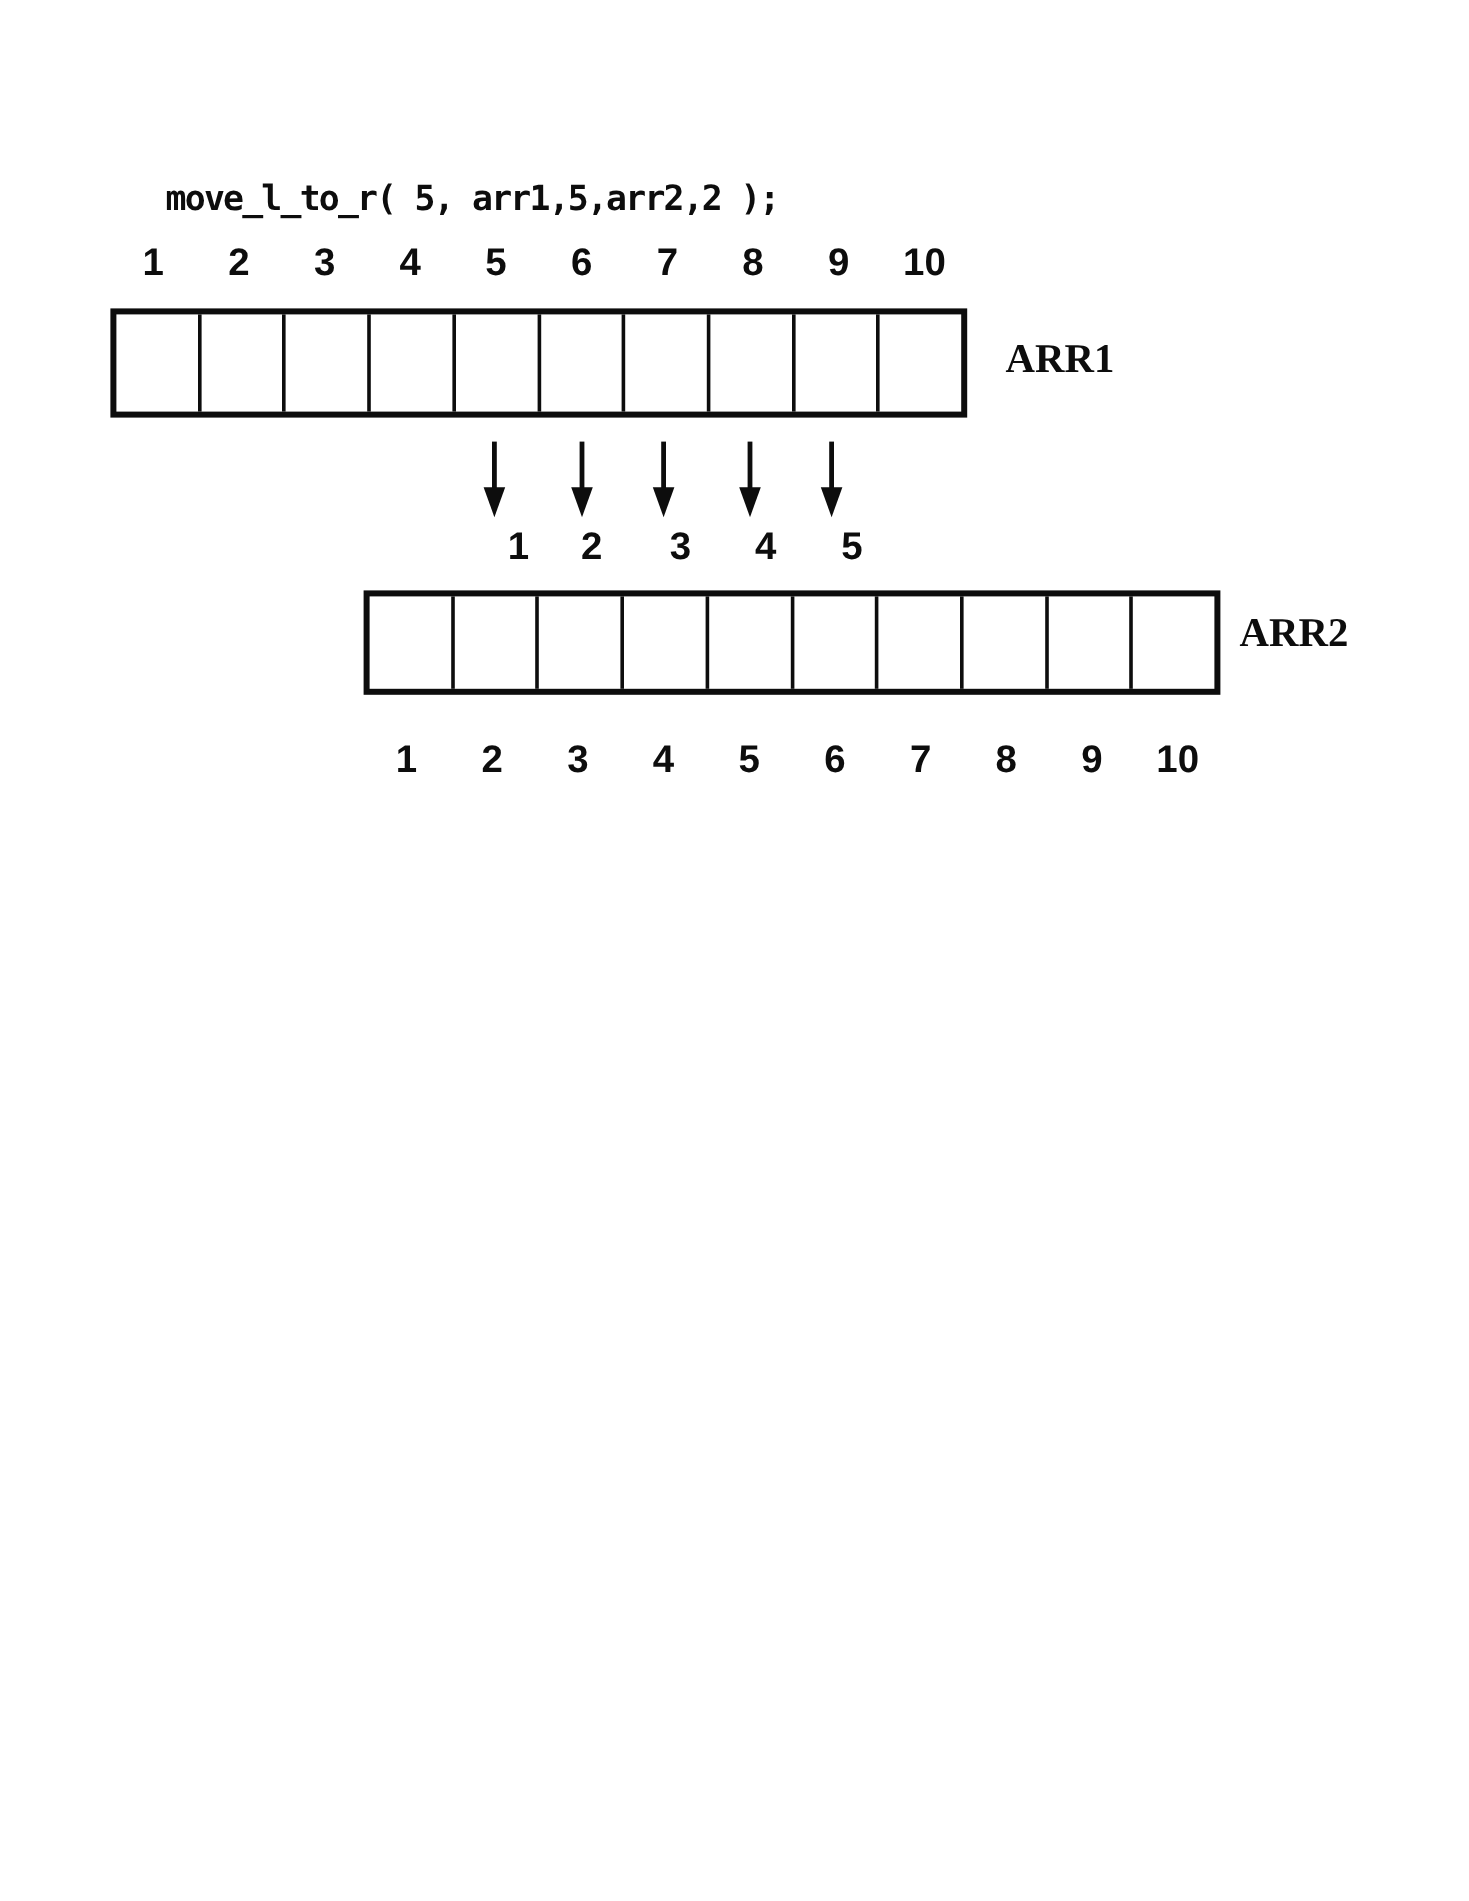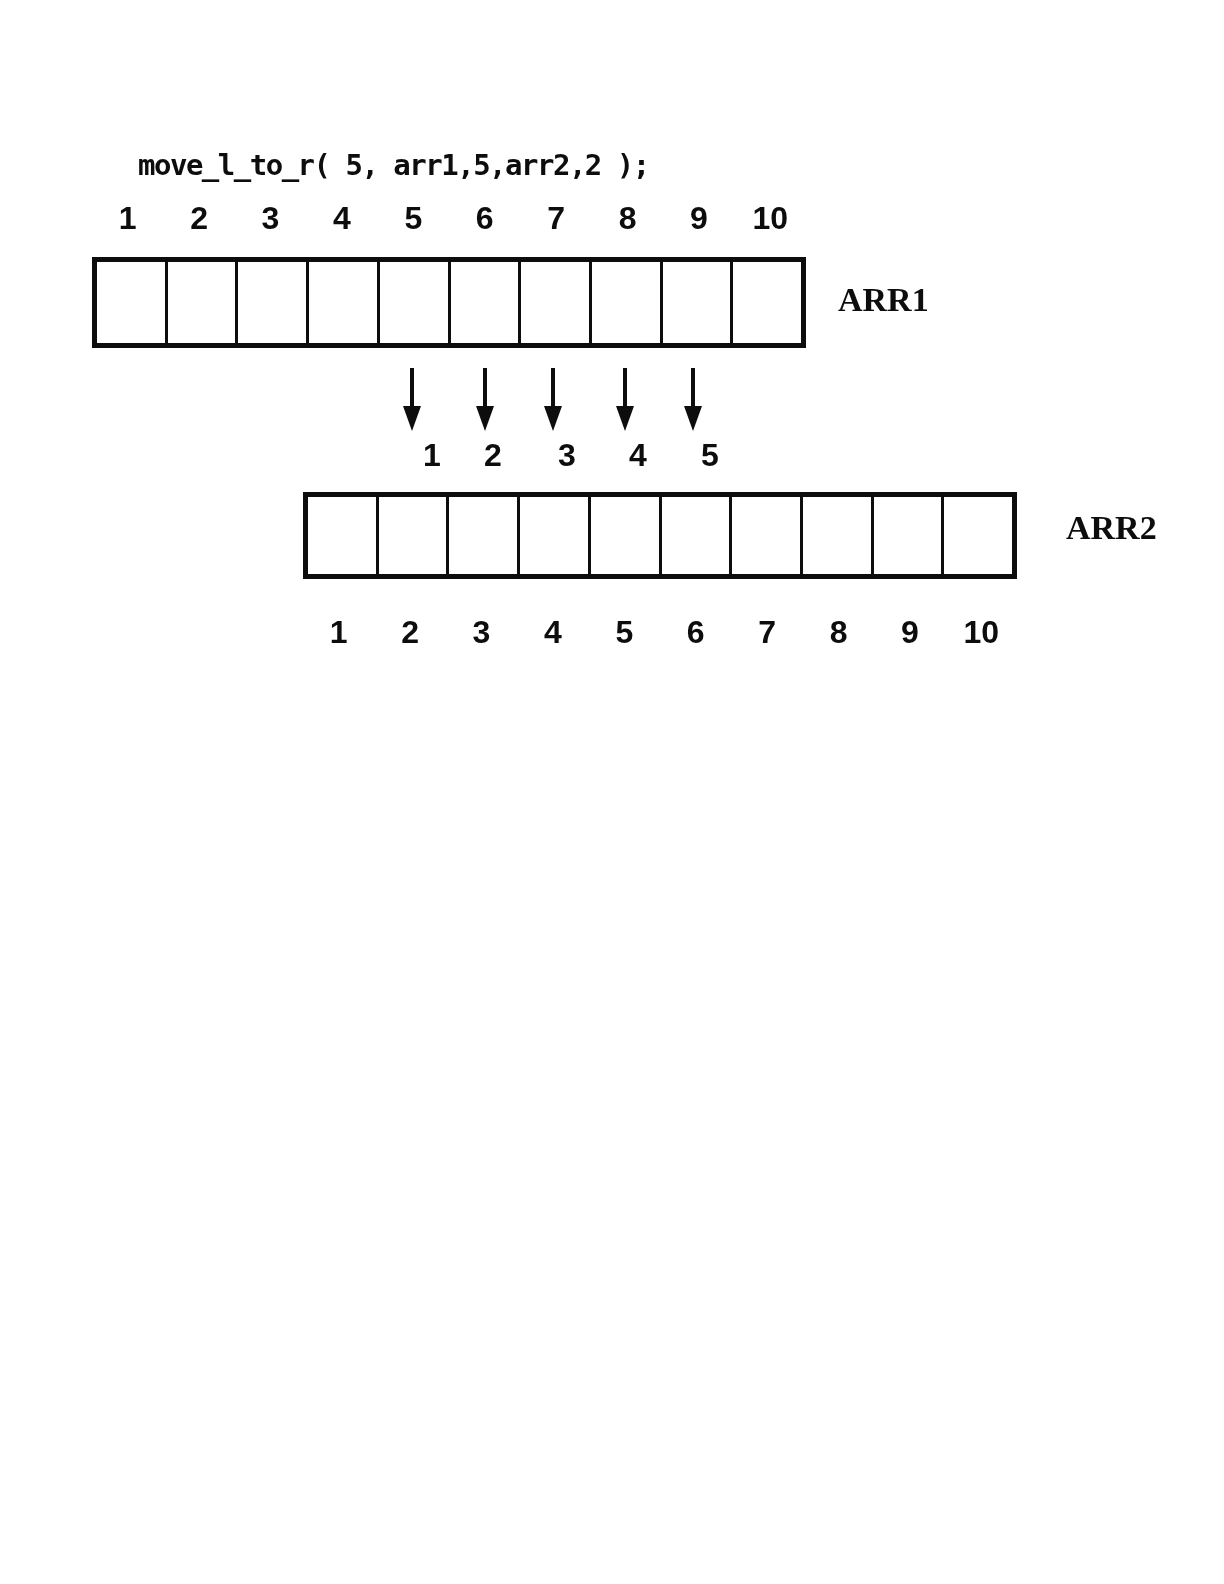--- a/index.html
+++ b/index.html
@@ -62,21 +62,21 @@
 
   .arr-label {
     position: absolute;
     font-family: Liberation Serif, serif;
     font-weight: 700;
     font-size: 34px;
     line-height: 36px;
     color: #0d0d0d;
   }
   .arr1-label { left: 838px;  top: 282px; }
-  .arr2-label { left: 1066px; top: 510px; text-align: center; }
+  .arr2-label { left: 1033px; top: 510px; text-align: center; }
 
   .arrow {
     position: absolute;
     top: 368px;
     width: 18px;
     height: 63px;
   }
   .arrow .shaft {
     position: absolute;
     left: 7px;

